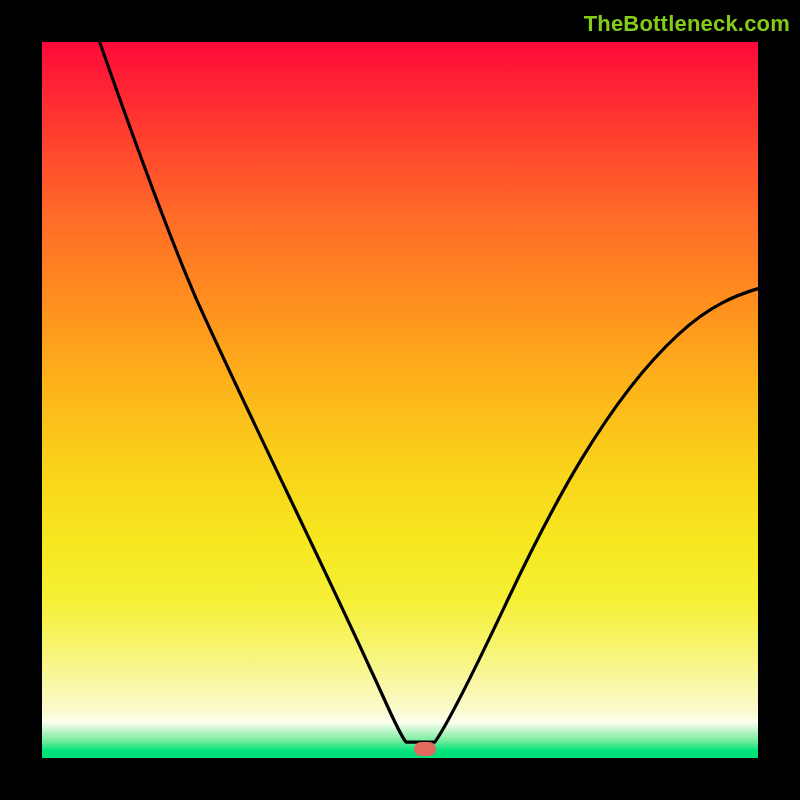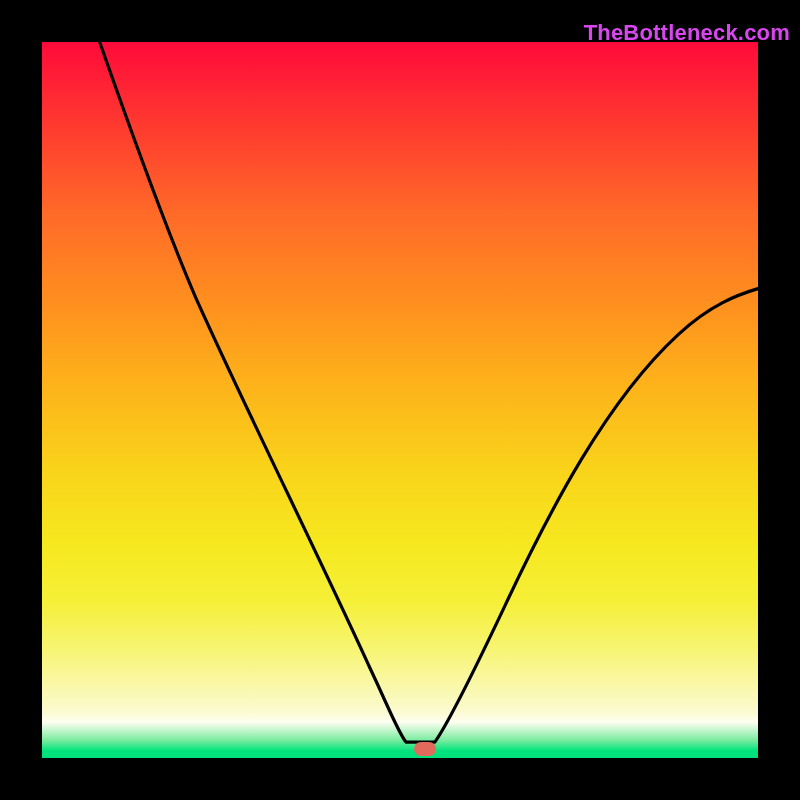--- a/index.html
+++ b/index.html
@@ -52,25 +52,25 @@
     overflow: visible;
   }
   .accent-marker {
     position: absolute;
     border-radius: 8px;
     background: #e26a5d;
     transform: translate(-50%, -50%);
   }
   .watermark {
     position: absolute;
-    top: 20px;
+    top: 11px;
     right: 10px;
     font-size: 22px;
     font-weight: 600;
-    color: #d946ef;
+    color: #84cc16;
     letter-spacing: 0.2px;
     user-select: none;
   }
 </style>
 </head>
 <body>
 
 <div class="frame">
 
   <div class="watermark">TheBottleneck.com</div>

